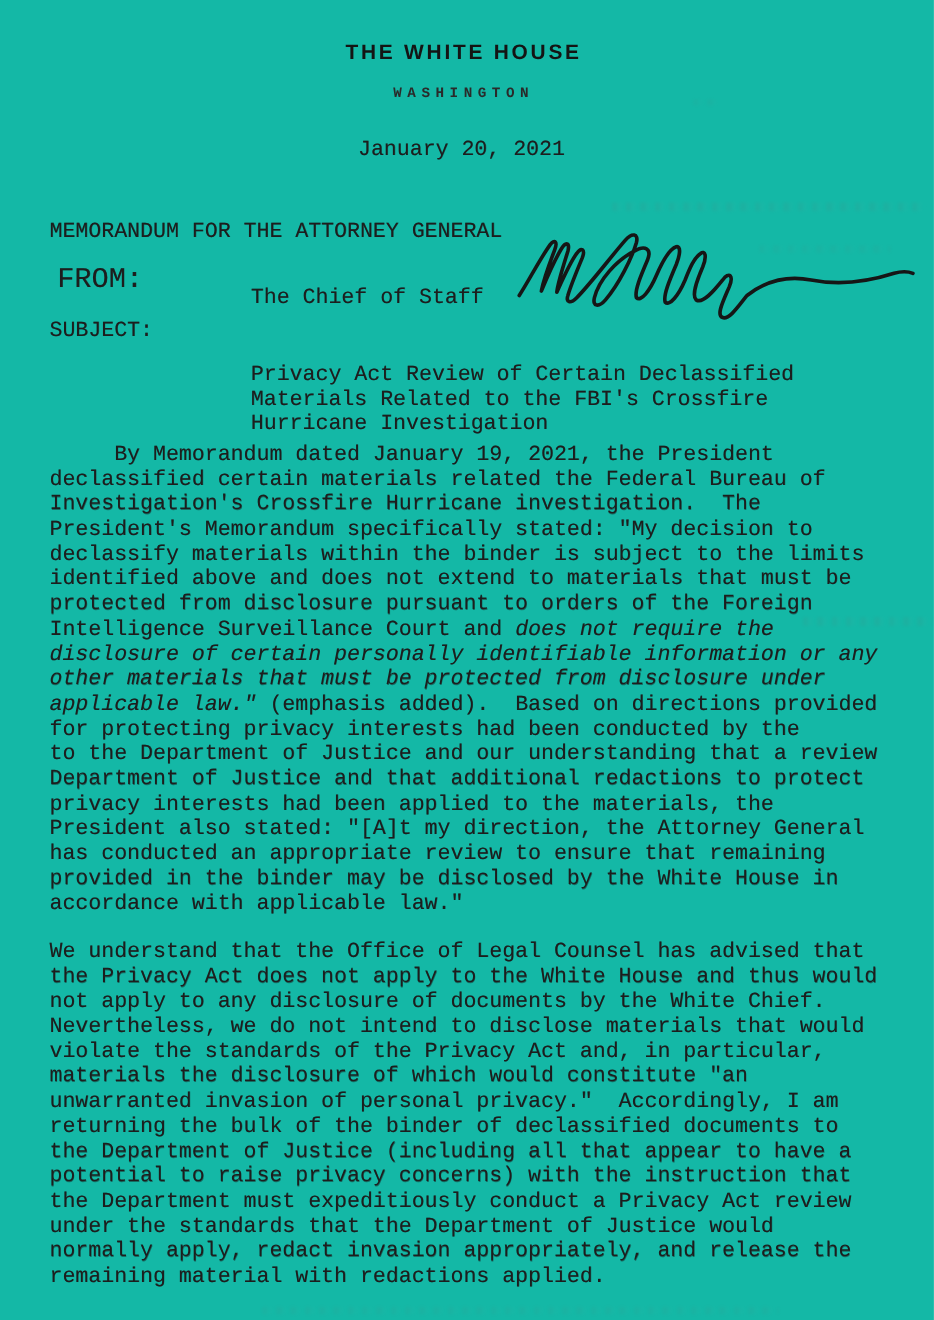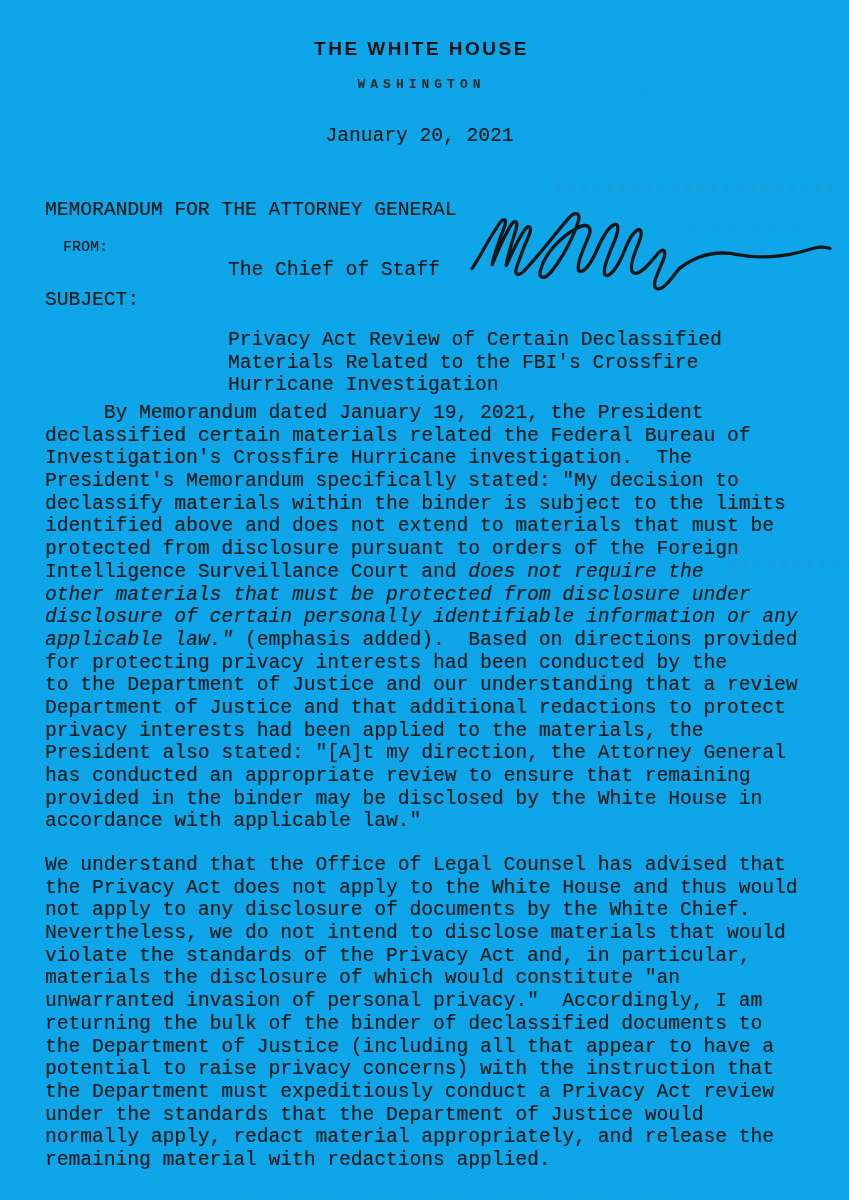--- a/index.html
+++ b/index.html
@@ -4,21 +4,21 @@
 <style>
   html, body {
     margin: 0; padding: 0;
     width: 849px; height: 1200px;
     background: #ffffff;
     overflow: hidden;
   }
   .page {
     position: relative;
     width: 849px; height: 1200px;
-    background: #0ea5e9;
+    background: #14b8a6;
     font-family: "Liberation Mono", monospace;
     color: #1d1d1d;
   }
   
   .letterhead-org {
     position: absolute; top: 38px; left: 0; right: 6px;
     text-align: center;
     font-family: "Liberation Sans", sans-serif;
     font-weight: bold;
     font-size: 19px;
@@ -40,22 +40,22 @@
     font-size: 19.6px;
     text-shadow: 0.3px 0.3px 0 rgba(25,25,25,0.45);
   }
   
   .memo-to {
     position: absolute; top: 199px; left: 45px;
     font-size: 19.6px;
     text-shadow: 0.35px 0.3px 0 rgba(25,25,25,0.5);
   }
   .from-label {
-    position: absolute; top: 239px; left: 63px;
-    font-size: 15px;
+    position: absolute; top: 239px; left: 52px;
+    font-size: 26px;
     text-shadow: 0.3px 0.3px 0 rgba(25,25,25,0.45);
   }
   .from-value {
     position: absolute; top: 239px; left: 228px;
     font-size: 19.6px;
     text-shadow: 0.3px 0.3px 0 rgba(25,25,25,0.45);
     margin-top: 20px;
   }
   .subject-label {
     position: absolute; top: 289px; left: 45px;
@@ -136,22 +136,22 @@
 
   <div class="body-para para1">
     <div class="ln"><span>     By Memorandum dated January 19, 2021, the President</span></div>
     <div class="ln"><span>declassified certain materials related the Federal Bureau of</span></div>
     <div class="ln"><span>Investigation's Crossfire Hurricane investigation.  The</span></div>
     <div class="ln"><span>President's Memorandum specifically stated: "My decision to</span></div>
     <div class="ln"><span>declassify materials within the binder is subject to the limits</span></div>
     <div class="ln"><span>identified above and does not extend to materials that must be</span></div>
     <div class="ln"><span>protected from disclosure pursuant to orders of the Foreign</span></div>
     <div class="ln"><span>Intelligence Surveillance Court and </span><em>does not require the</em></div>
+    <div class="ln"><em>disclosure of certain personally identifiable information or any</em></div>
     <div class="ln"><em>other materials that must be protected from disclosure under</em></div>
-    <div class="ln"><em>disclosure of certain personally identifiable information or any</em></div>
     <div class="ln"><em>applicable law."</em><span> (emphasis added).  Based on directions provided</span></div>
     <div class="ln"><span>for protecting privacy interests had been conducted by the</span></div>
     <div class="ln"><span>to the Department of Justice and our understanding that a review</span></div>
     <div class="ln"><span>Department of Justice and that additional redactions to protect</span></div>
     <div class="ln"><span>privacy interests had been applied to the materials, the</span></div>
     <div class="ln"><span>President also stated: "[A]t my direction, the Attorney General</span></div>
     <div class="ln"><span>has conducted an appropriate review to ensure that remaining</span></div>
     <div class="ln"><span>provided in the binder may be disclosed by the White House in</span></div>
     <div class="ln"><span>accordance with applicable law."</span></div>
   </div>
@@ -162,21 +162,21 @@
     <div class="ln">not apply to any disclosure of documents by the White Chief.</div>
     <div class="ln">Nevertheless, we do not intend to disclose materials that would</div>
     <div class="ln">violate the standards of the Privacy Act and, in particular,</div>
     <div class="ln">materials the disclosure of which would constitute "an</div>
     <div class="ln">unwarranted invasion of personal privacy."  Accordingly, I am</div>
     <div class="ln">returning the bulk of the binder of declassified documents to</div>
     <div class="ln">the Department of Justice (including all that appear to have a</div>
     <div class="ln">potential to raise privacy concerns) with the instruction that</div>
     <div class="ln">the Department must expeditiously conduct a Privacy Act review</div>
     <div class="ln">under the standards that the Department of Justice would</div>
-    <div class="ln">normally apply, redact material appropriately, and release the</div>
+    <div class="ln">normally apply, redact invasion appropriately, and release the</div>
     <div class="ln">remaining material with redactions applied.</div>
   </div>
 
   <div class="artifact a1"></div>
   <div class="artifact a2"></div>
   <div class="artifact a3"></div>
   <div class="artifact a4"></div>
   <div class="artifact a5"></div>
 
 </div>

